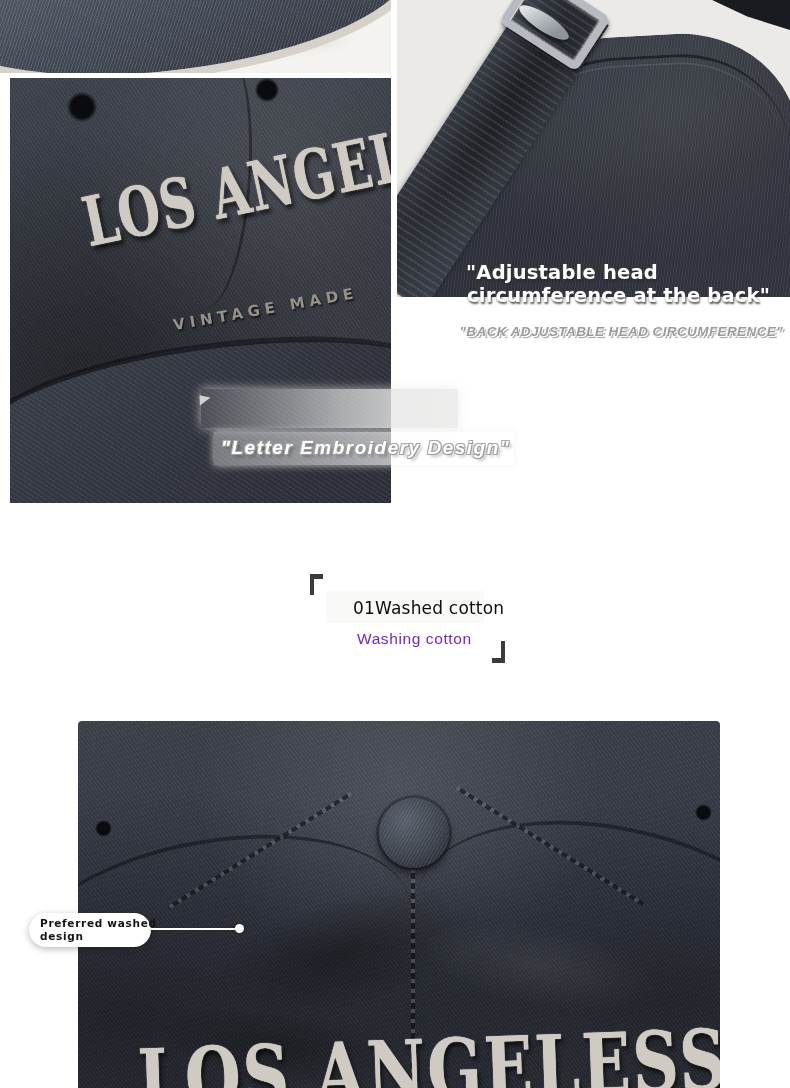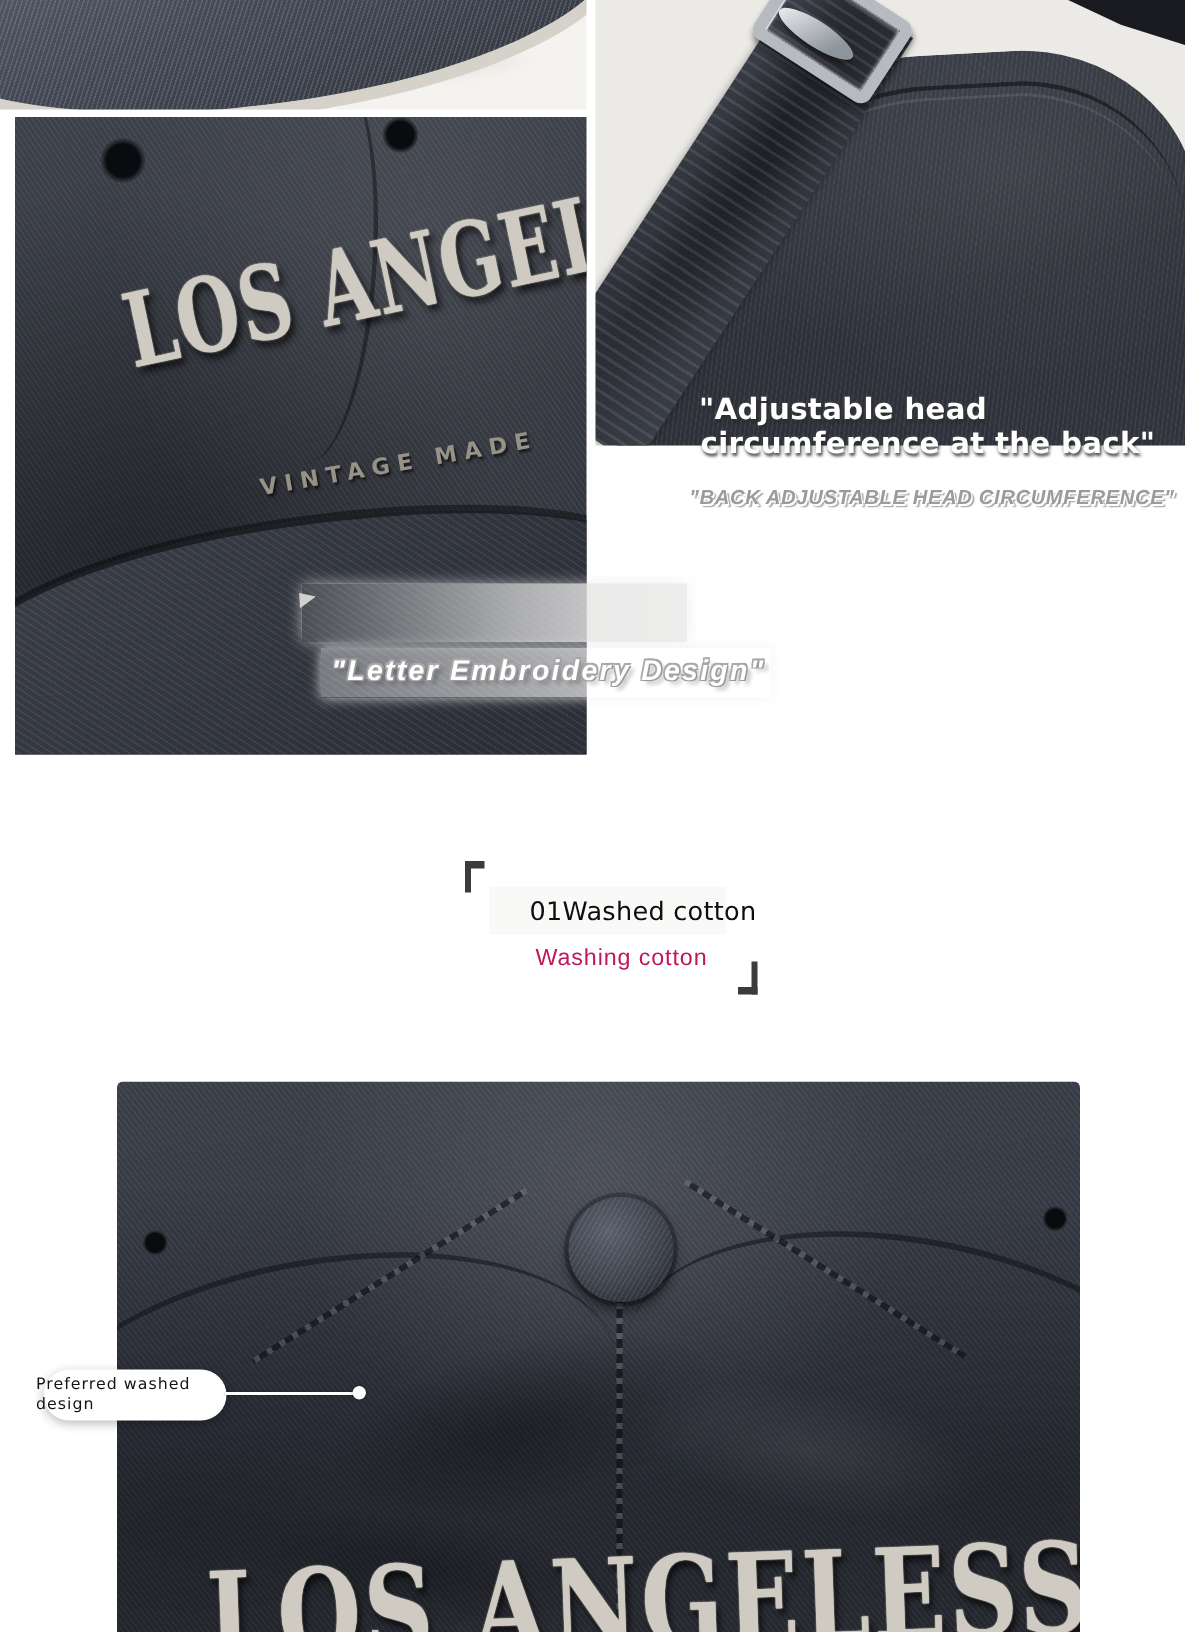--- a/index.html
+++ b/index.html
@@ -103,21 +103,21 @@
       text-shadow:-1px -1px 0 #ffffff,1px 1px 0 #ffffff,2px 2px 1px rgba(0,0,0,.4);}
 
   
   .bracket-open{left:310px;top:574px;width:9px;height:16px;
       border-left:4px solid #3b3b3b;border-top:5px solid #3b3b3b;}
   .bracket-close{left:492px;top:641px;width:9px;height:17px;
       border-right:4px solid #3b3b3b;border-bottom:5px solid #3b3b3b;}
   .sec-title-bg{left:326px;top:591px;width:158px;height:32px;background:#f9f9f8;}
   .sec-title{left:329px;top:598px;font-size:17px;font-weight:normal;color:#0e0e0e;
       font-family:"DejaVu Sans",sans-serif;letter-spacing:.2px;white-space:nowrap;margin-left:24px;}
-  .sec-subtitle{left:357px;top:630px;font-size:15.5px;color:#be185d;letter-spacing:.6px;white-space:nowrap;}
+  .sec-subtitle{left:357px;top:630px;font-size:15.5px;color:#6d28d9;letter-spacing:.6px;white-space:nowrap;}
   .sec-title-bg,.sec-title,.sec-subtitle,.bracket-open,.bracket-close{z-index:4;}
 
   
   .photo-washed{left:78px;top:721px;width:642px;height:367px;overflow:hidden;z-index:1;
       border-radius:4px 4px 0 0;}
   .wash-base{left:0;top:0;right:0;bottom:0;
       background:
        radial-gradient(ellipse at 50% 18%,rgba(255,255,255,.10),rgba(0,0,0,0) 45%),
        radial-gradient(ellipse at 8% 80%,rgba(0,0,0,.35),rgba(0,0,0,0) 55%),
        radial-gradient(ellipse at 92% 75%,rgba(0,0,0,.30),rgba(0,0,0,0) 50%),
@@ -143,21 +143,21 @@
   .wr2{left:330px;top:200px;width:260px;height:90px;border-radius:50%;
       background:radial-gradient(ellipse,rgba(255,255,255,.07),rgba(0,0,0,0) 65%);transform:rotate(10deg);}
   .wr3{left:60px;top:280px;width:280px;height:90px;border-radius:50%;
       background:radial-gradient(ellipse,rgba(0,0,0,.25),rgba(0,0,0,0) 60%);transform:rotate(8deg);}
   .emb-bottom{left:50%;top:300px;margin-left:32px;transform:translateX(-50%) rotate(-2deg) scaleY(1.3);
       transform-origin:center top;font-size:64px;letter-spacing:2px;}
 
   
   .callout-pill{left:29px;top:913px;width:122px;height:34px;border-radius:17px;background:#ffffff;
       box-shadow:0 2px 7px rgba(0,0,0,.28);z-index:6;}
-  .callout-label{left:24px;top:917px;z-index:7;font-size:10.5px;font-weight:normal;color:#141414;
+  .callout-label{left:40px;top:917px;z-index:7;font-size:10.5px;font-weight:bold;color:#141414;
       font-family:"DejaVu Sans",sans-serif;letter-spacing:.7px;line-height:1.25;white-space:nowrap;}
   .callout-line{left:150px;top:928px;width:88px;height:2px;background:#ffffff;z-index:6;
       box-shadow:0 0 2px rgba(0,0,0,.3);}
   .callout-dot{left:235px;top:924px;width:9px;height:9px;border-radius:50%;background:#ffffff;z-index:6;
       box-shadow:0 0 3px rgba(0,0,0,.35);}
 </style>
 </head>
 <body>
 
 <div class="page">

